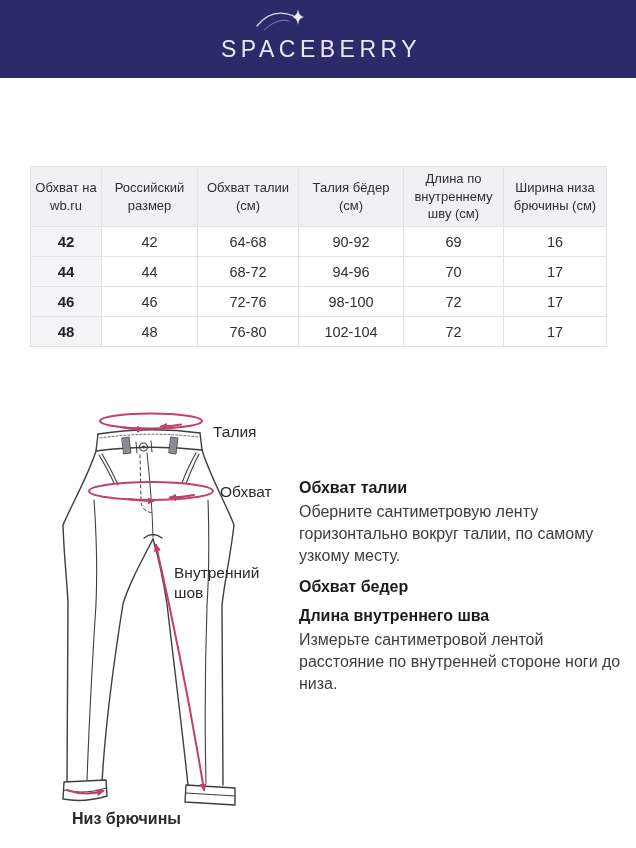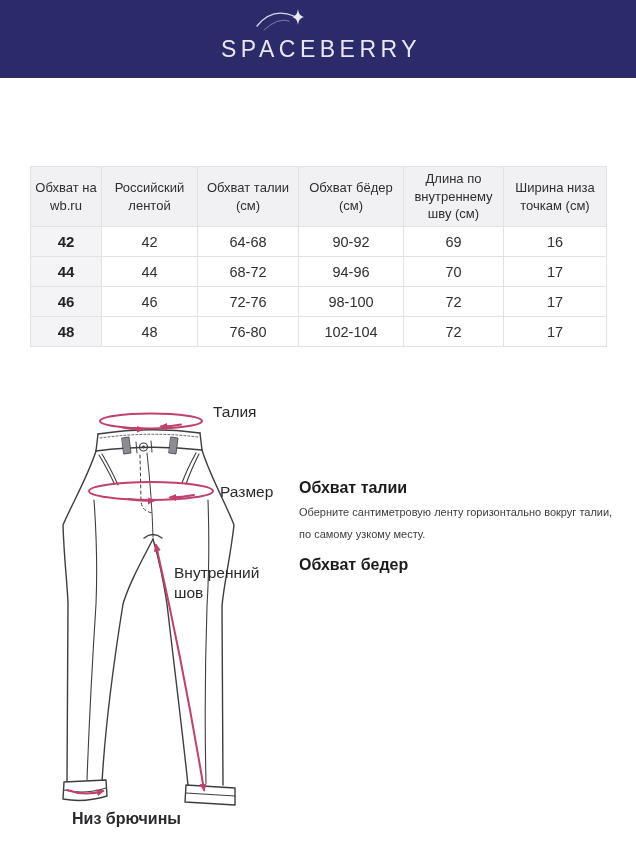--- a/index.html
+++ b/index.html
@@ -34,32 +34,32 @@
   }
   .size-table td.wb-col{
     background:#f4f4f7;font-weight:700;font-size:15px;color:#232327;
   }
   
   .diagram{position:absolute;left:10px;top:398px;width:280px;height:446px;}
   .diagram svg{position:absolute;left:0;top:0;}
   .dlabel{
     position:absolute;font-size:15.5px;font-weight:500;color:#2a2a2d;line-height:20px;
   }
-  .dlabel-waist{left:203px;top:4px;text-align:center;}
+  .dlabel-waist{left:203px;top:24px;text-align:center;}
   .dlabel-hips{left:210px;top:84px;}
   .dlabel-inseam{left:164px;top:165px;width:104px;}
   .dlabel-hem{left:62px;top:411px;font-weight:600;font-size:16px;}
   
   .info-col{position:absolute;left:299px;top:443px;width:326px;}
   .model-line{font-size:16px;line-height:28px;color:#2a2a2e;}
   .model-line .b{font-weight:700;color:#1c1c1f;}
   .section{margin-top:10px;}
   .section.first{margin-top:35px;}
   .section-title{font-size:16px;font-weight:700;color:#1b1b1e;line-height:19px;}
-  .section-text{margin-top:4px;font-size:11px;line-height:22px;color:#3c3c41;}
+  .section-text{margin-top:4px;font-size:16px;line-height:22px;color:#3c3c41;}
 </style>
 </head>
 <body>
 
 <div class="brand-header">
   <svg class="comet" width="52" height="30" viewBox="0 0 52 30">
     <path d="M3,22 Q18,3 40,12" fill="none" stroke="#d9d7ea" stroke-width="1.3" stroke-linecap="round"></path>
     <path d="M10,26 Q24,13 35,17" fill="none" stroke="#d9d7ea" stroke-width="0.8" opacity="0.6" stroke-linecap="round"></path>
     <path d="M44,5 C44.9,10.2 45.6,11.3 50,13 C45.6,14.7 44.9,15.8 44,21 C43.1,15.8 42.4,14.7 38,13 C42.4,11.3 43.1,10.2 44,5 Z" fill="#ece9f6"></path>
   </svg>
@@ -71,25 +71,25 @@
     <col style="width:71px">
       <col style="width:96px">
       <col style="width:101px">
     <col style="width:105px">
       <col style="width:100px">
       <col style="width:103px">
   </colgroup>
   <thead>
     <tr>
       <th>Обхват на wb.ru</th>
-      <th>Российский лентой</th>
+      <th>Российский размер</th>
       <th>Обхват талии (см)</th>
-      <th>Обхват бёдер (см)</th>
+      <th>Талия бёдер (см)</th>
       <th>Длина по внутреннему шву (см)</th>
-      <th>Ширина низа точкам (см)</th>
+      <th>Ширина низа брючины (см)</th>
     </tr>
   </thead>
   <tbody>
     <tr>
       <td class="wb-col">42</td>
       <td>42</td>
       <td>64-68</td>
       <td>90-92</td>
       <td>69</td>
       <td>16</td>
@@ -176,29 +176,33 @@
       <path d="M171,26.5 Q161,28.5 151,28.5" marker-end="url(#arr)"></path>
       <ellipse cx="141" cy="93" rx="62" ry="9"></ellipse>
       <path d="M118,101 Q131,103.5 144,102.5" marker-end="url(#arr)"></path>
       <path d="M184,97 Q172,99.5 160,99.5" marker-end="url(#arr)"></path>
       <path d="M146,147 Q174,270 194,392" marker-start="url(#arr)" marker-end="url(#arr)"></path>
       <path d="M57,392 Q75,398.5 93,393" marker-end="url(#arr)"></path>
     </g>
   </svg>
 
   <div class="dlabel dlabel-waist">Талия</div>
-  <div class="dlabel dlabel-hips">Размер</div>
+  <div class="dlabel dlabel-hips">Обхват</div>
   <div class="dlabel dlabel-inseam">Внутренний шов</div>
   <div class="dlabel dlabel-hem">Низ брючины</div>
 </div>
 
 <div class="info-col">
 
   <div class="section first">
     <div class="section-title">Обхват талии</div>
     <div class="section-text">Оберните сантиметровую ленту горизонтально вокруг талии, по самому узкому месту.</div>
   </div>
 
   <div class="section">
     <div class="section-title">Обхват бедер</div>
   </div>
 
+  <div class="section">
+    <div class="section-title">Длина внутреннего шва</div>
+    <div class="section-text">Измерьте сантиметровой лентой расстояние по внутренней стороне ноги до низа.</div>
+  </div>
 </div>
 
 </body></html>

